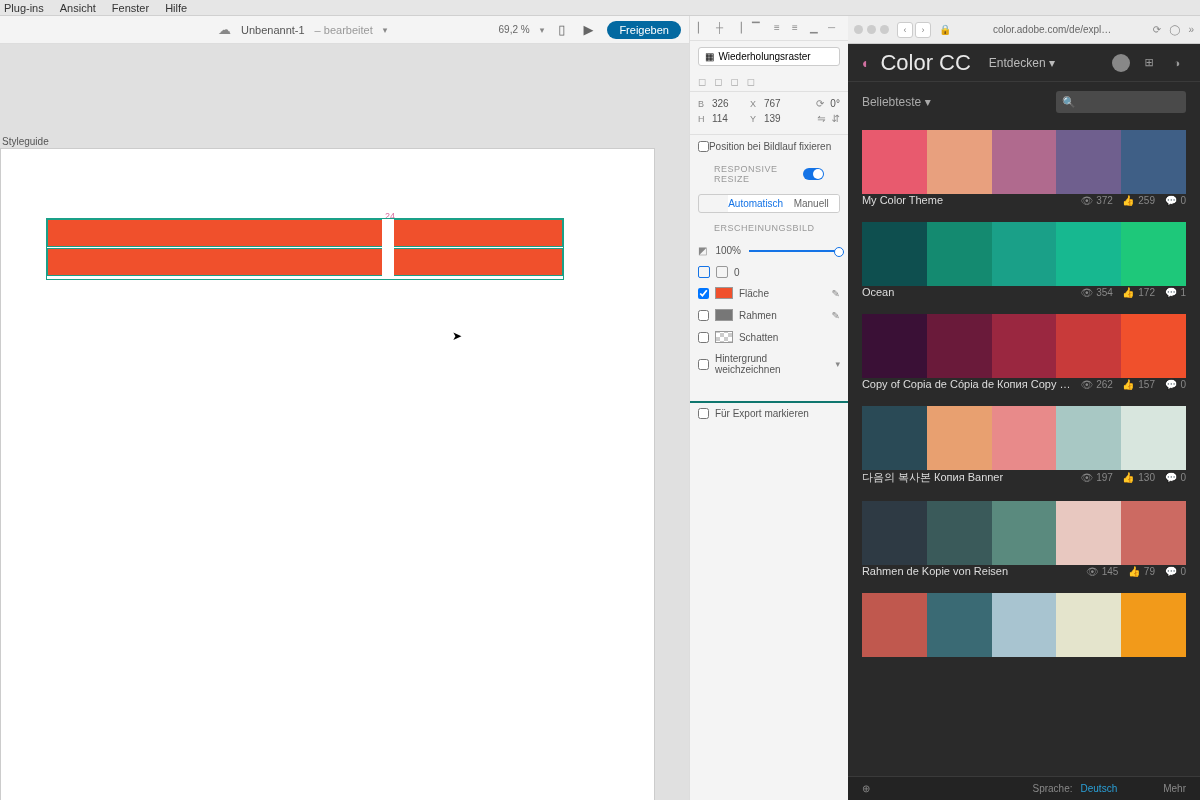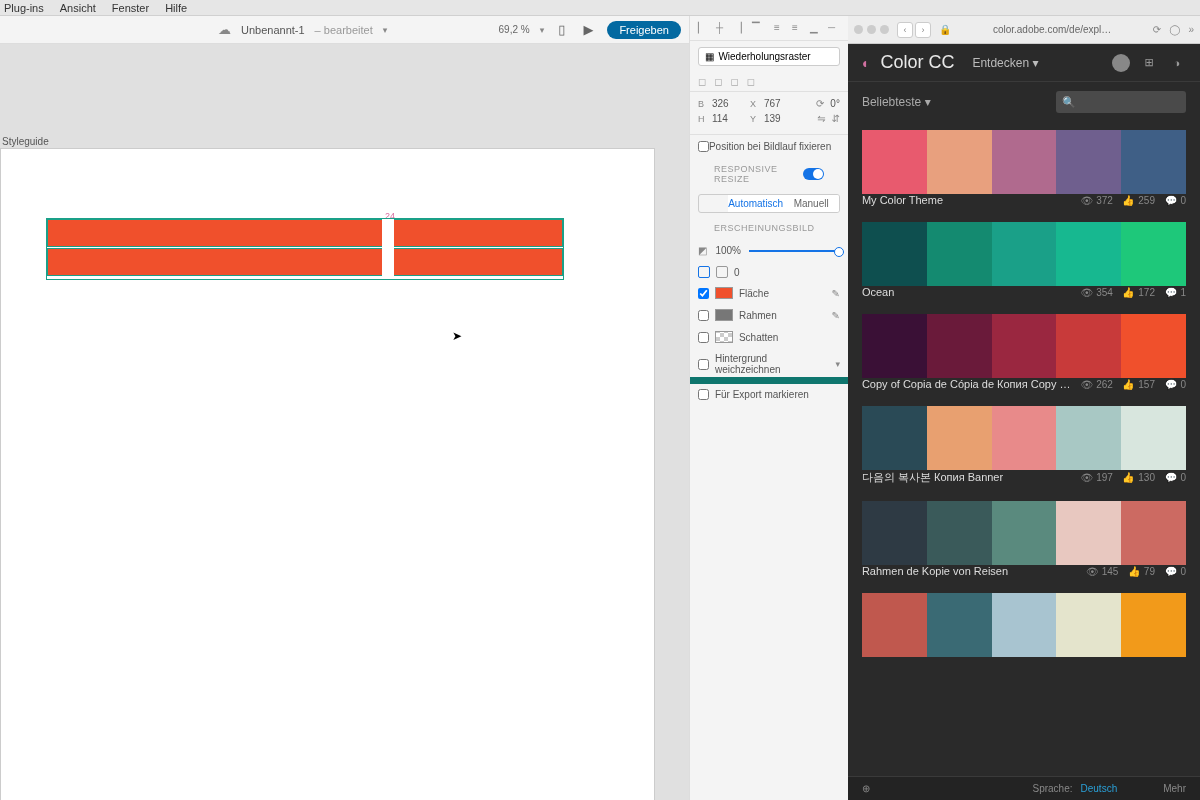--- a/index.html
+++ b/index.html
@@ -62,21 +62,21 @@
 
 .right-column { width: 371px; display: flex; flex-direction: column; background: #2a2a2a; color: #ccc; }
 .browser-bar { height: 28px; background: #ededed; border-bottom: 1px solid #ccc; display: flex; align-items: center; gap: 8px; padding: 0 6px; color: #888; font-size: 10px; }
 .browser-bar .dots { display:flex; gap:4px; }
 .browser-bar .dot { width:9px; height:9px; border-radius:50%; background:#ccc; }
 .browser-bar .nav { display:flex; gap:2px; }
 .browser-bar .navbtn { width:16px; height:16px; border:1px solid #ccc; border-radius:3px; background:#fff; display:flex; align-items:center; justify-content:center; font-size:9px; }
 .browser-bar .url { flex:1; text-align:center; color:#666; }
 .cc-header { height: 38px; background: #2a2a2a; display: flex; align-items: center; padding: 0 14px; gap: 10px; border-bottom: 1px solid #3a3a3a; }
 .cc-logo { color: #d070a0; font-size: 14px; }
-.cc-title { color: #e8e8e8; font-size: 18px; font-weight: 300; }
+.cc-title { color: #e8e8e8; font-size: 22px; font-weight: 300; }
 .cc-discover { color: #bbb; font-size: 12px; margin-left: 8px; }
 .cc-header .sp { flex:1; }
 .cc-hicon { color:#999; width:18px; text-align:center; }
 .avatar { width:18px; height:18px; border-radius:50%; background:#888; }
 .cc-filter { height: 40px; display: flex; align-items: center; padding: 0 14px; gap: 20px; background:#2a2a2a; }
 .cc-filter .pop { color: #aaa; font-size: 12px; }
 .cc-search { flex: 0 0 130px; height: 22px; background: #4a4a4a; border-radius: 3px; display: flex; align-items: center; padding: 0 6px; color: #999; margin-left:auto; }
 .themes { flex: 1; overflow-y: auto; padding: 8px 14px; }
 .theme { margin-bottom: 16px; }
 .swatches { display: flex; height: 64px; }
@@ -207,21 +207,21 @@
       <input type="checkbox" class="check" style="">
       <div class="swatch" style="background:#777"></div>
       <span>Rahmen</span>
       <span class="eyedrop">✎</span>
     </div>
     <div class="fill-row">
       <input type="checkbox" class="check" style="">
       <div class="swatch" style="background:repeating-conic-gradient(#ccc 0 25%,#fff 0 50%) 0/8px 8px"></div>
       <span>Schatten</span>
     </div>
-    <div class="fill-row" style="border-bottom:7px solid #0f766e;padding-bottom:2px">
+    <div class="fill-row" style="border-bottom:2px solid #0f766e;padding-bottom:26px">
       <input type="checkbox" class="check" style="">
       <span>Hintergrund weichzeichnen</span>
       <span class="chev">▾</span>
     </div>
     <div class="fill-row">
       <input type="checkbox" class="check" style="">
       <span>Für Export markieren</span>
     </div>
   </div>
 

